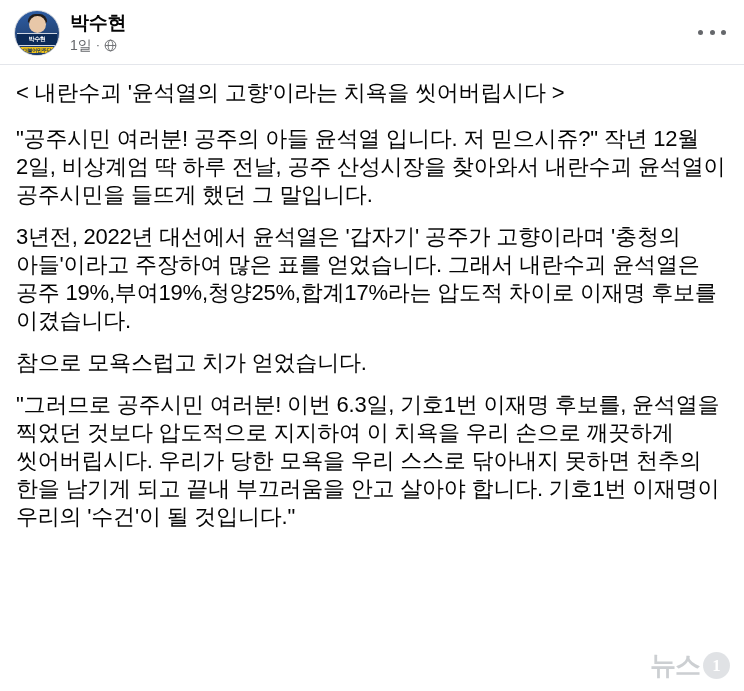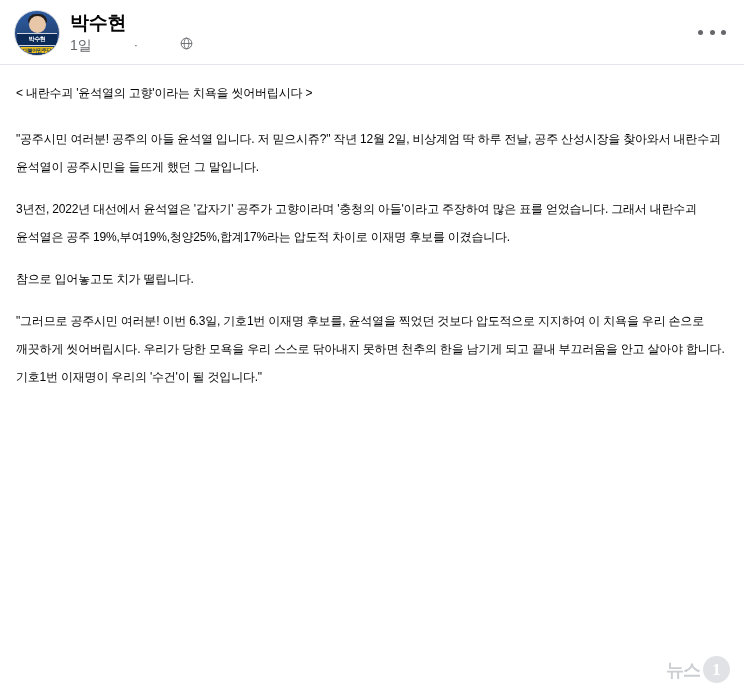--- a/index.html
+++ b/index.html
@@ -114,26 +114,25 @@
   }
   .author-name {
     font-size: 19px;
     font-weight: bold;
     line-height: 22px;
     color: #050505;
     letter-spacing: -0.3px;
   }
   .meta-row {
     display: flex;
-    align-items: flex-start;
+    align-items: center;
     margin-top: 3px;
     color: #65676b;
     font-size: 14px;
     line-height: 16px;
-    gap: 38px;
   }
   .meta-dot {
     margin: 0 4px;
     font-size: 13px;
     color: #65676b;
   }
   .globe-icon {
     display: inline-block;
     width: 13px;
     height: 13px;
@@ -162,21 +161,21 @@
 
   .divider {
     height: 1px;
     background: #e4e6eb;
     margin: 2px 0 0 0;
   }
 
   
   .post-body {
     padding: 14px 16px 0 16px;
-    font-size: 12px;
+    font-size: 22px;
     line-height: 28px;
     color: #050505;
     letter-spacing: -0.2px;
     word-break: keep-all;
   }
   .post-body p {
     margin: 0 0 14px 0;
   }
   .post-body p.headline {
     margin-bottom: 18px;
@@ -189,21 +188,21 @@
   .watermark {
     position: absolute;
     right: 14px;
     bottom: 8px;
     display: flex;
     align-items: center;
     opacity: 0.5;
     pointer-events: none;
   }
   .watermark .wm-text {
-    font-size: 18px;
+    font-size: 26px;
     font-weight: bold;
     color: #9aa0a6;
     letter-spacing: -1px;
   }
   .watermark .wm-badge {
     margin-left: 3px;
     width: 27px;
     height: 27px;
     border-radius: 50%;
     background: #c2c7cd;
@@ -255,21 +254,21 @@
       <i></i>
     </div>
   </div>
 
   <div class="divider"></div>
 
   <div class="post-body">
     <p class="headline">&lt; 내란수괴 '윤석열의 고향'이라는 치욕을 씻어버립시다 &gt;</p>
     <p>"공주시민 여러분! 공주의 아들 윤석열 입니다. 저 믿으시쥬?" 작년 12월 2일, 비상계엄 딱 하루 전날, 공주 산성시장을 찾아와서 내란수괴 윤석열이 공주시민을 들뜨게 했던 그 말입니다.</p>
     <p>3년전, 2022년 대선에서 윤석열은 '갑자기' 공주가 고향이라며 '충청의 아들'이라고 주장하여 많은 표를 얻었습니다. 그래서 내란수괴 윤석열은 공주 19%,부여19%,청양25%,합계17%라는 압도적 차이로 이재명 후보를 이겼습니다.</p>
-    <p class="tight">참으로 입어놓고도 치가 떨립니다.</p>
+    <p class="tight">참으로 모욕스럽고 치가 얻었습니다.</p>
     <p>"그러므로 공주시민 여러분! 이번 6.3일, 기호1번 이재명 후보를, 윤석열을 찍었던 것보다 압도적으로 지지하여 이 치욕을 우리 손으로 깨끗하게 씻어버립시다. 우리가 당한 모욕을 우리 스스로 닦아내지 못하면 천추의 한을 남기게 되고 끝내 부끄러움을 안고 살아야 합니다. 기호1번 이재명이 우리의 '수건'이 될 것입니다."</p>
   </div>
 
   <div class="watermark">
     <span class="wm-text">뉴스</span>
     <span class="wm-badge">1</span>
   </div>
 
 </div>
 

